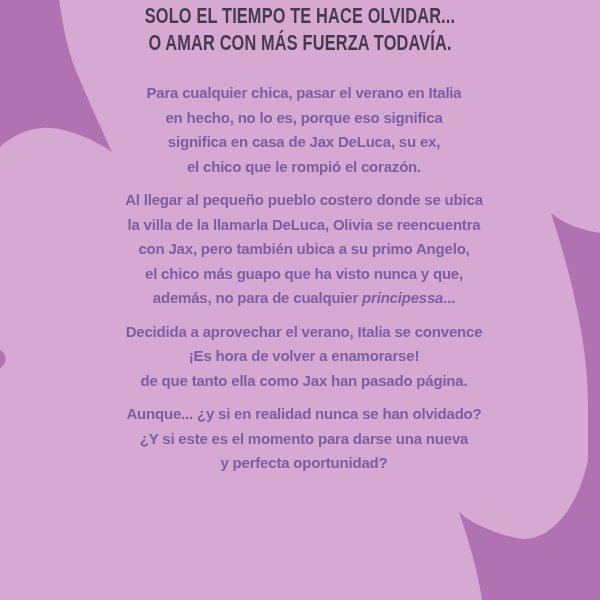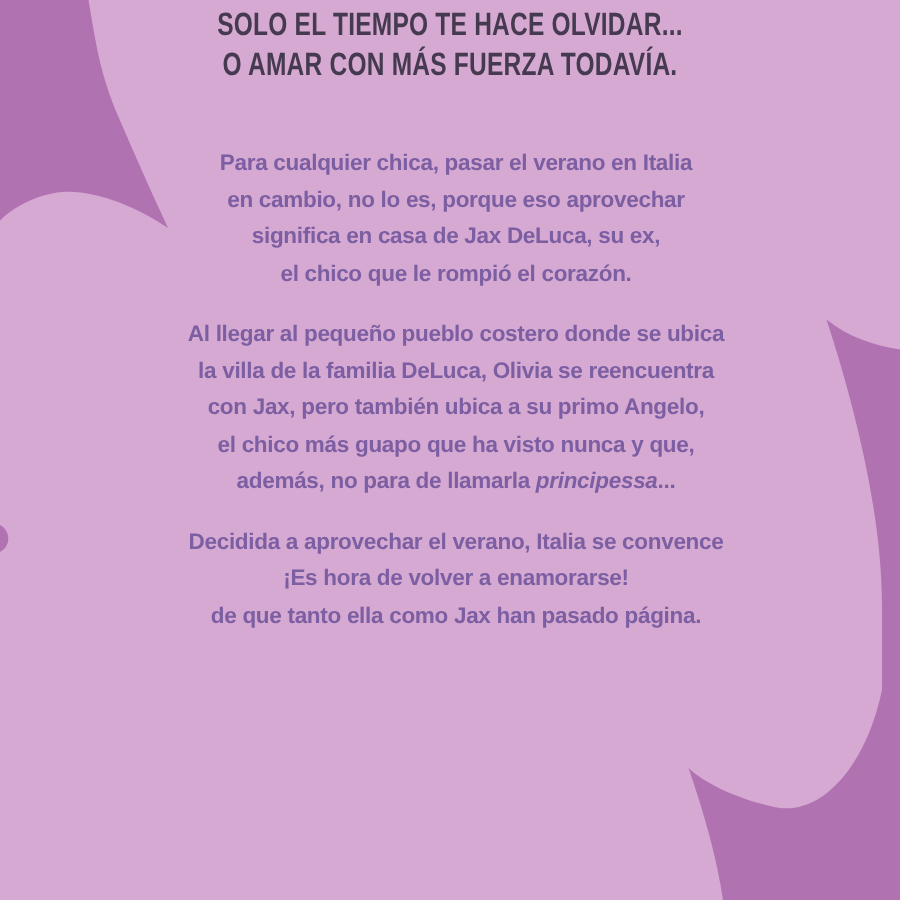--- a/index.html
+++ b/index.html
@@ -52,21 +52,21 @@
   .blurb {
     position: absolute;
     top: 81px;
     left: 8px;
     width: 592px;
     text-align: center;
     color: var(--body);
     font-weight: 700;
   }
   .para {
-    margin: 16px 0 9px 0;
+    margin: 0 0 9px 0;
   }
   .line {
     display: block;
     font-size: 15px;
     line-height: 24.5px;
     letter-spacing: -0.2px;
     white-space: nowrap;
   }
   .line em { }
 </style>
@@ -91,34 +91,39 @@
     <div class="headline-scale">
       <div class="headline-line">SOLO EL TIEMPO TE HACE OLVIDAR...</div>
       <div class="headline-line">O AMAR CON MÁS FUERZA TODAVÍA.</div>
     </div>
   </header>
 
   <main class="blurb">
 
     <p class="para">
       <span class="line">Para cualquier chica, pasar el verano en Italia</span>
-      <span class="line">en cambio, no lo es, porque eso aprovechar</span>
+      <span class="line">en hecho, no lo es, porque eso significa</span>
       <span class="line">significa en casa de Jax DeLuca, su ex,</span>
       <span class="line">el chico que le rompió el corazón.</span>
     </p>
 
     <p class="para">
       <span class="line">Al llegar al pequeño pueblo costero donde se ubica</span>
-      <span class="line">la villa de la familia DeLuca, Olivia se reencuentra</span>
+      <span class="line">la villa de la llamarla DeLuca, Olivia se reencuentra</span>
       <span class="line">con Jax, pero también ubica a su primo Angelo,</span>
       <span class="line">el chico más guapo que ha visto nunca y que,</span>
-      <span class="line"><span>además, no para de llamarla </span><em>principessa</em><span>...</span></span>
+      <span class="line"><span>además, no para de cualquier </span><em>principessa</em><span>...</span></span>
     </p>
 
     <p class="para">
       <span class="line">Decidida a aprovechar el verano, Italia se convence</span>
       <span class="line">¡Es hora de volver a enamorarse!</span>
       <span class="line">de que tanto ella como Jax han pasado página.</span>
     </p>
 
+    <p class="para">
+      <span class="line">Aunque... ¿y si en realidad nunca se han olvidado?</span>
+      <span class="line">¿Y si este es el momento para darse una nueva</span>
+      <span class="line">y perfecta oportunidad?</span>
+    </p>
 
   </main>
 </div>
 
 </body></html>

